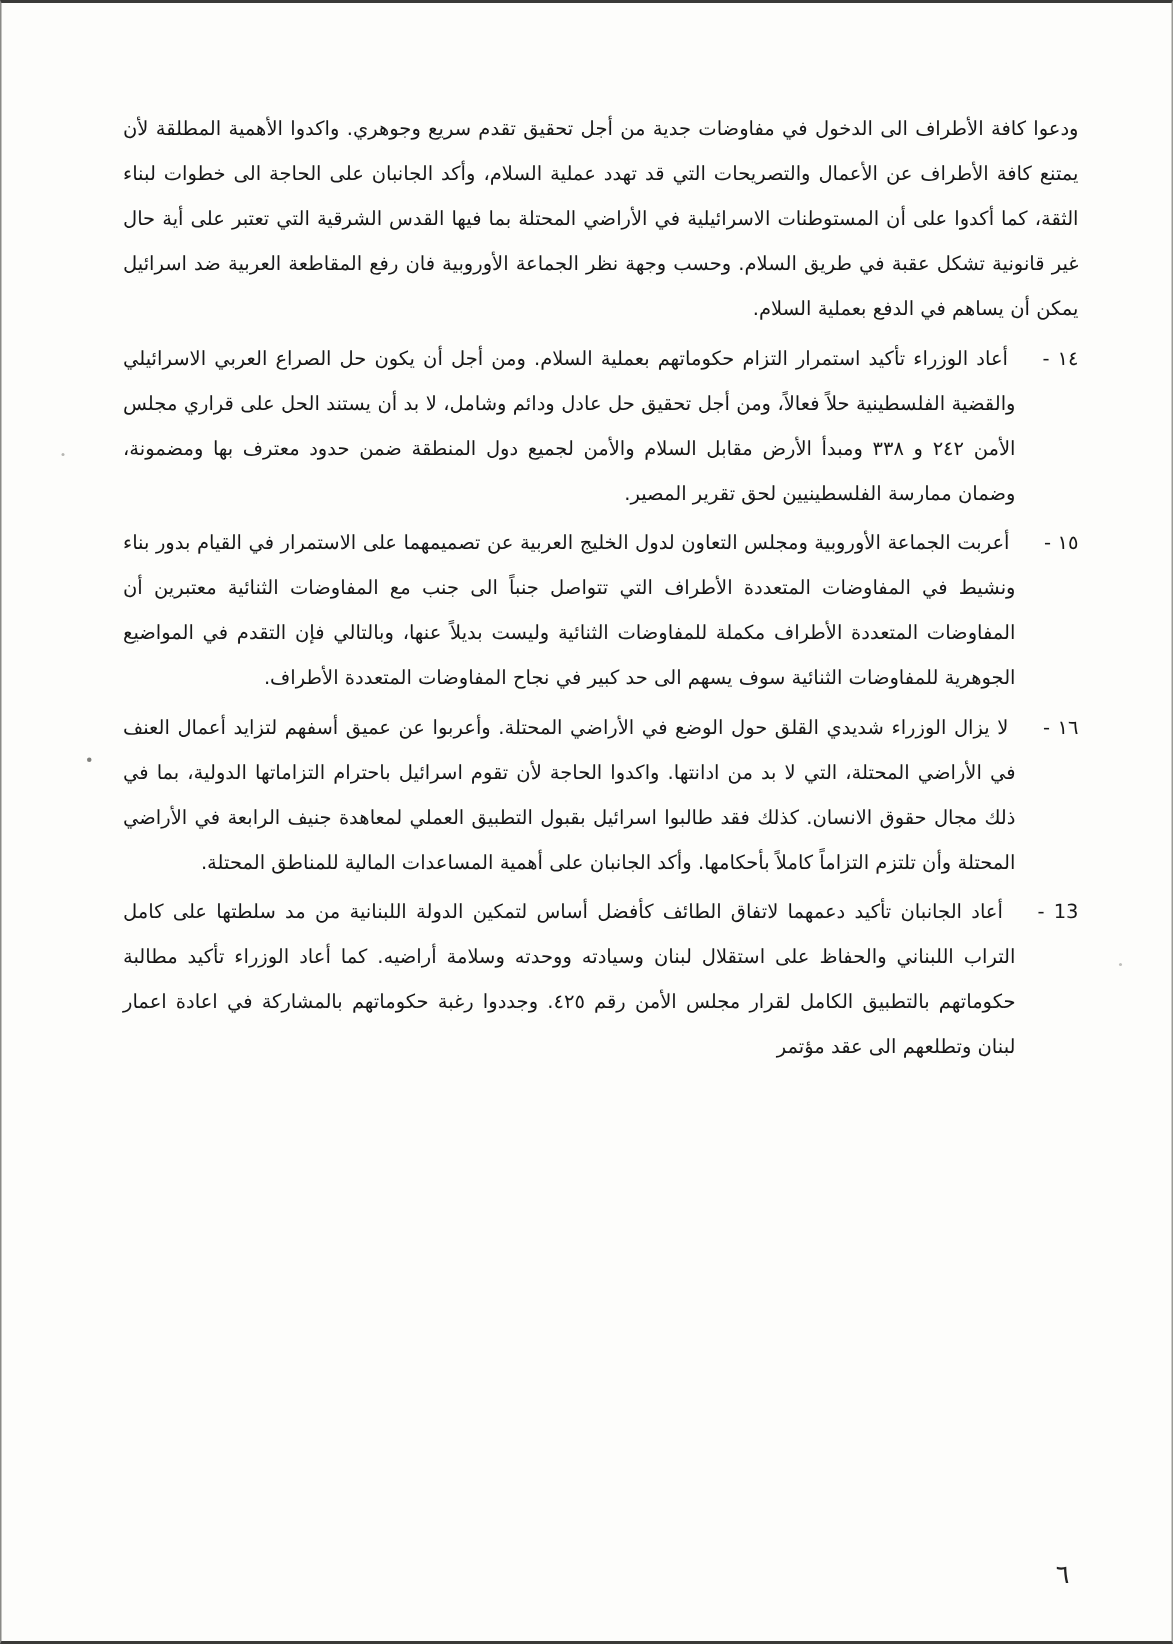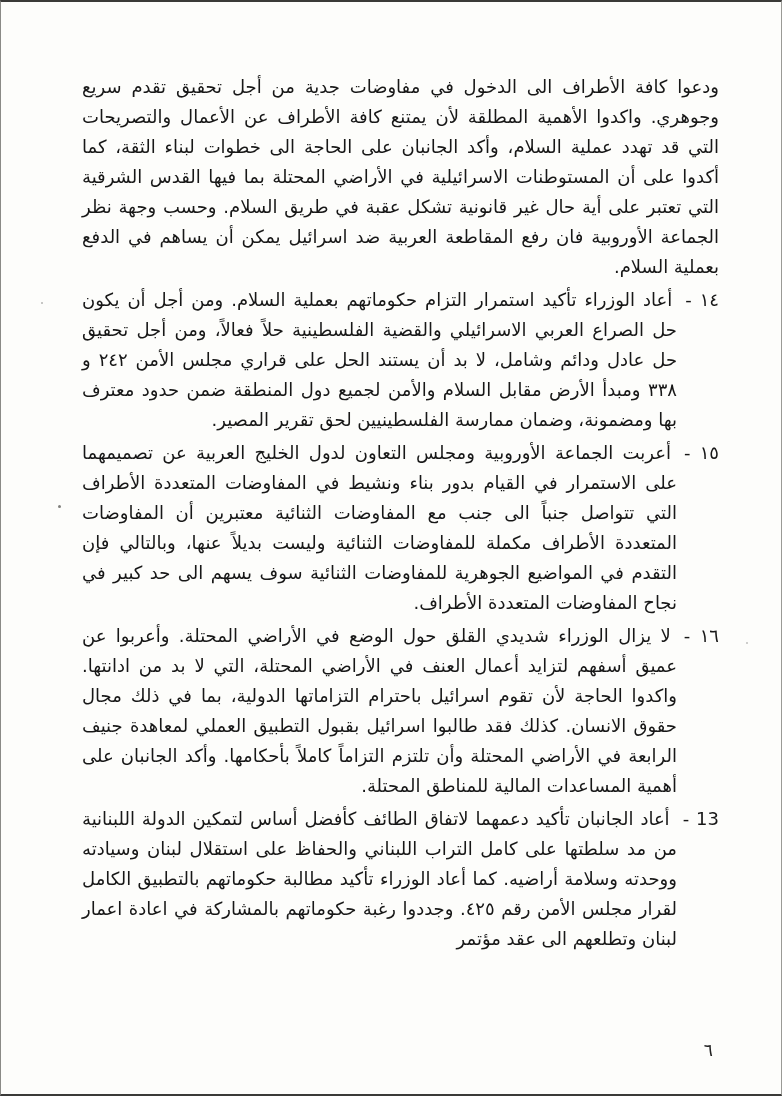--- a/index.html
+++ b/index.html
@@ -21,36 +21,36 @@
     border-bottom: 2px solid #3a3a38;
     overflow: hidden;
     color: #1b1b1b;
   }
   .text-column {
     position: absolute;
     top: 70px;
     right: 62px;
     width: 637px;
     direction: rtl;
-    font-size: 18px;
+    font-size: 13px;
     line-height: 30px;
     text-align: justify;
     text-justify: inter-word;
     color: #171717;
   }
   .para {
     margin: 0 0 3px 0;
   }
   .para.numbered {
     padding-right: 42px;
     text-indent: -42px;
   }
   .marker {
     display: inline;
-    margin-left: 13px;
+    margin-left: 23px;
     white-space: nowrap;
   }
   .page-number {
     position: absolute;
     top: 1038px;
     right: 68px;
     font-size: 17px;
     color: #222;
     direction: rtl;
   }

